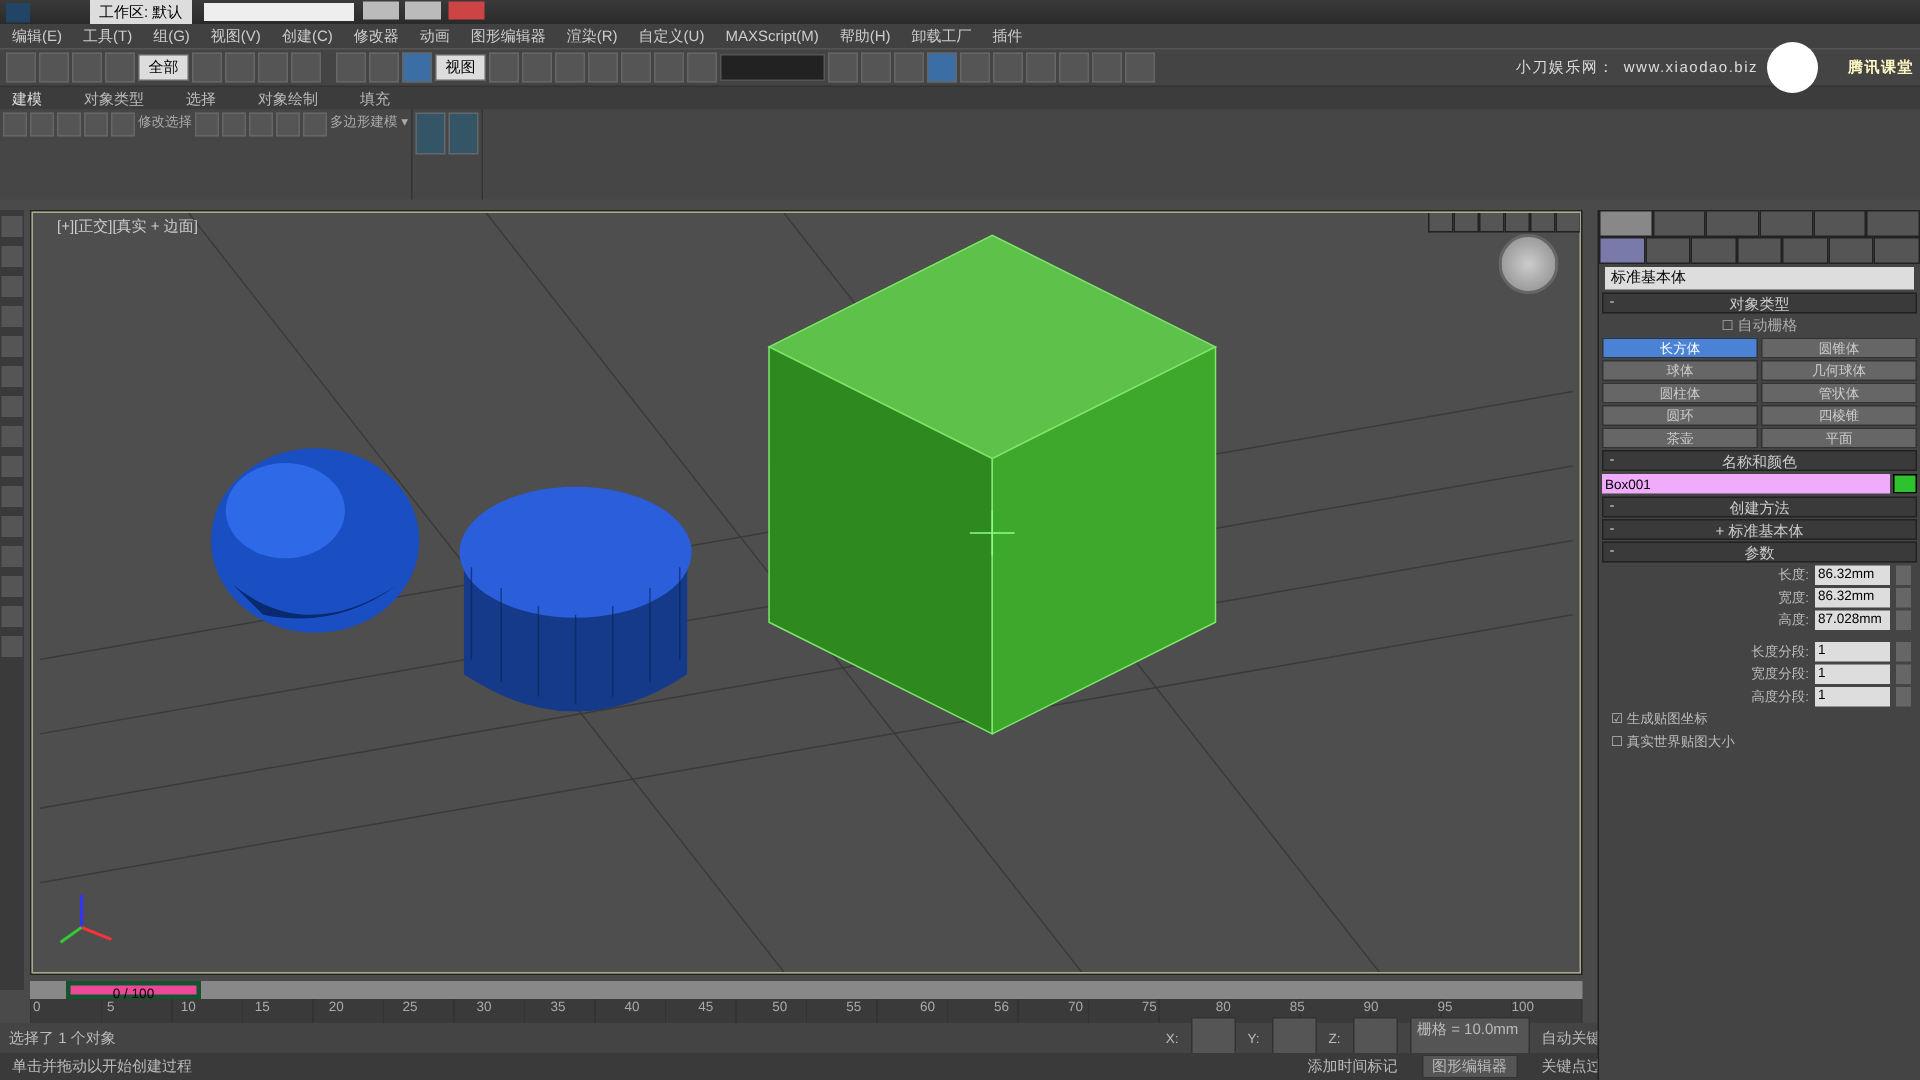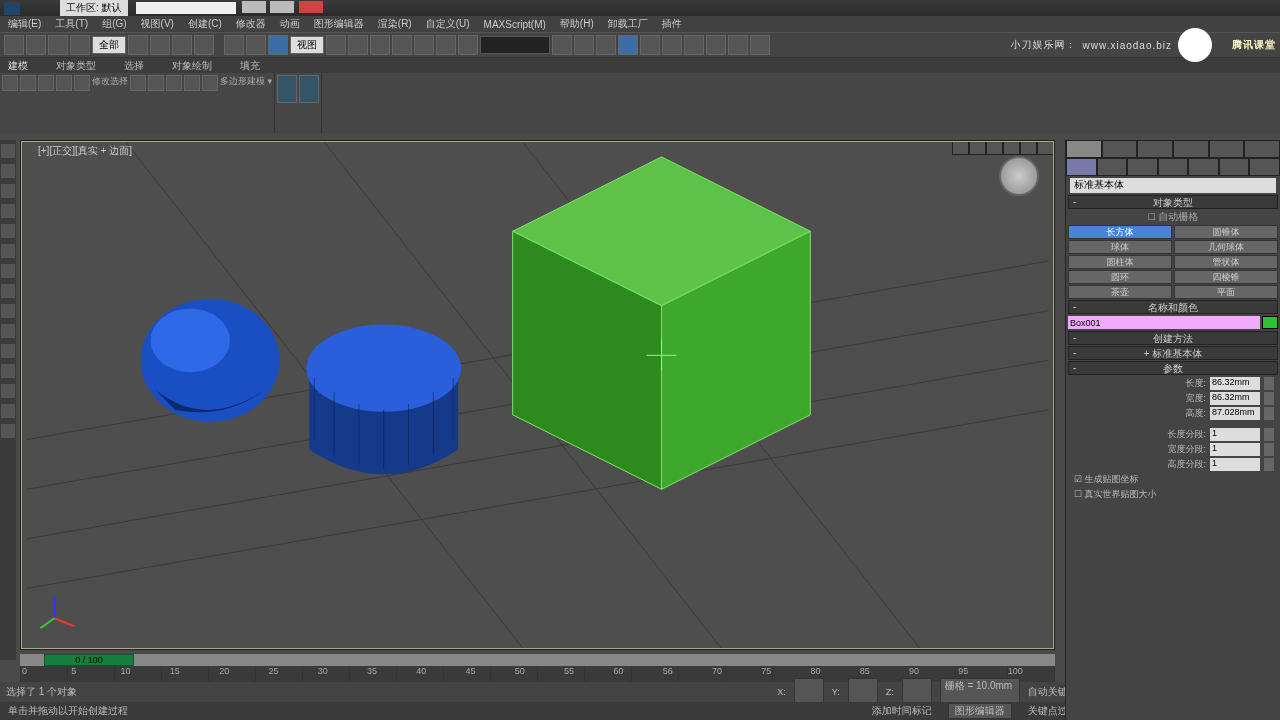--- a/index.html
+++ b/index.html
@@ -49,21 +49,21 @@
 .viewport-wrap { position:absolute; left:20px; top:140px; right:225px; bottom:70px; border:1px solid #222;}
 .vp-label { position:absolute; left:16px; top:2px; color:#ccc; z-index:5;}
 .viewport { width:100%; height:100%; background:#4e4e4e; position:relative; overflow:hidden; border:1px solid #aa8;}
 .viewcube { position:absolute; right:14px; top:14px; width:40px; height:40px; background:radial-gradient(#ccc,#888); border-radius:50%; border:2px solid #666;}
 
 
 .vp-svg { width:100%; height:100%; }
 
 
 .timeslider { position:absolute; left:20px; right:225px; bottom:54px; height:12px; background:#888; display:flex; align-items:center;}
-.timeslider .knob{width:90px; height:12px; background:#15803d; border:1px solid #14532d; margin-left:24px; text-align:center; font-size:9px; color:#000;}
+.timeslider .knob{width:90px; height:12px; background:#ec4899; border:3px solid #14532d; margin-left:24px; text-align:center; font-size:9px; color:#000;}
 
 
 .ruler { position:absolute; left:20px; right:225px; bottom:38px; height:16px; background:repeating-linear-gradient(90deg,#333 0,#333 1px,#3a3a3a 1px,#3a3a3a 47px); display:flex; color:#aaa;}
 .ruler span{flex:1; font-size:9px; padding-left:2px;}
 
 
 .status1 { position:absolute; left:0; right:0; bottom:18px; height:20px; background:#444; display:flex; align-items:center; gap:8px; padding:0 6px; color:#bbb;}
 .status1 .fld{background:#555;border:1px solid #333;padding:0 4px;height:28px;min-width:30px;}
 .status1 .lbl{font-size:9px;}
 .status1 .spacer{flex:1;}

